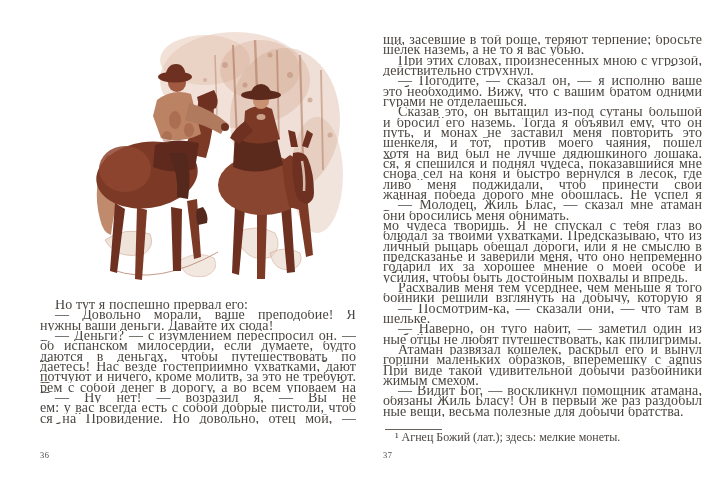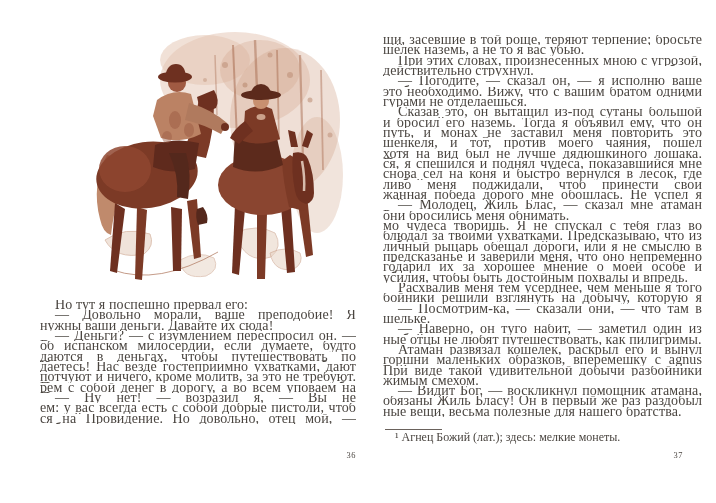--- a/index.html
+++ b/index.html
@@ -13,21 +13,21 @@
   #right-text{left:383px;top:35px;width:319px;}
   .line{
     font-size:14px;line-height:10.33px;height:10.33px;overflow:hidden;
     text-align:justify;text-align-last:left;letter-spacing:0.1px;
   }
   .line.just{text-align-last:justify;}
   .line.indent{text-indent:15px;}
   .illustration{position:absolute;left:85px;top:25px;width:265px;height:270px;}
   .illustration svg{width:100%;height:100%;display:block;}
   .page-number{
-    position:absolute;font-size:8.4px;color:#4a4540;text-align:right;letter-spacing:0.6px;
+    position:absolute;font-size:8.4px;color:#4a4540;text-align:left;letter-spacing:0.6px;
   }
   #pn-left{left:40px;width:316px;top:451px;}
   #pn-right{left:383px;width:300px;top:451px;}
   .footnote-rule{
     position:absolute;left:385px;top:429px;width:57px;height:0;
     border-top:1px solid #6a625c;
   }
   .footnote{
     position:absolute;left:395px;top:433px;width:300px;
     font-size:12px;line-height:9.5px;color:#4a4540;
@@ -172,20 +172,20 @@
         <div class="line indent just">— Посмотрим-ка, — сказали они, — что там в монашеском ко-</div>
         <div class="line">шельке.</div>
         <div class="line indent just">— Наверно, он туго набит, — заметил один из разбойников, — чест-</div>
         <div class="line">ные отцы не любят путешествовать, как пилигримы.</div>
         <div class="line indent just">Атаман развязал кошелек, раскрыл его и вынул оттуда две-три при-</div>
         <div class="line just">горшни маленьких образков, вперемешку с agnus Dei¹ и ладанками.</div>
         <div class="line just">При виде такой удивительной добычи разбойники разразились неудер-</div>
         <div class="line">жимым смехом.</div>
         <div class="line indent just">— Видит Бог, — воскликнул помощник атамана, — мы премного</div>
         <div class="line just">обязаны Жиль Бласу! Он в первый же раз раздобыл душеспаситель-</div>
-        <div class="line">ные вещи, весьма полезные для нашего братства.</div>
+        <div class="line">ные вещи, весьма полезные для добычи братства.</div>
       </div>
     <div class="footnote-rule"></div>
     <div class="footnote">¹ Агнец Божий (лат.); здесь: мелкие монеты.</div>
     <div class="page-number" id="pn-right">37</div>
   </div>
 
 </div>
 
 </body></html>

